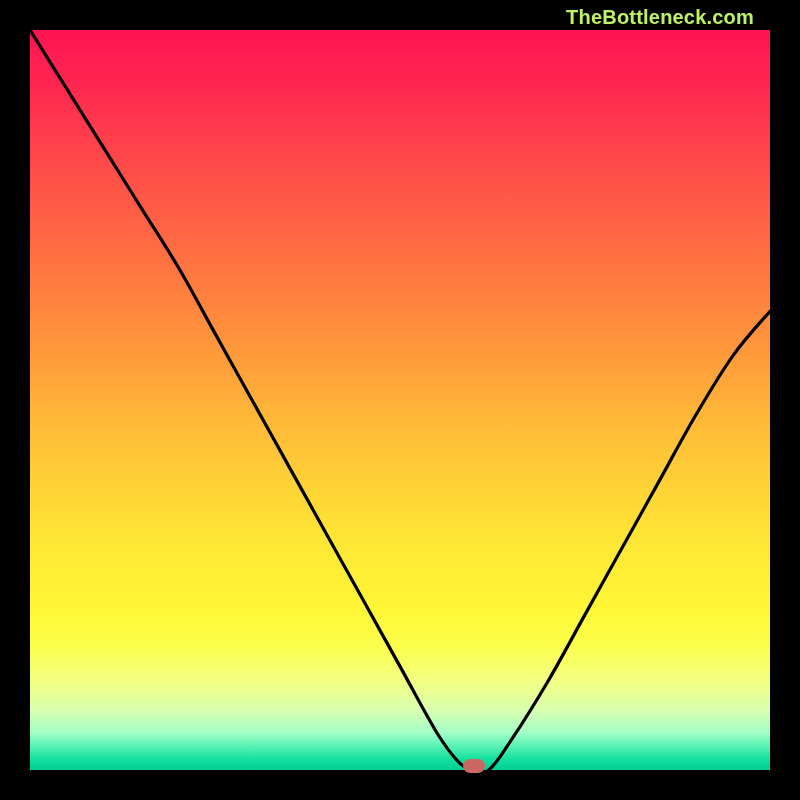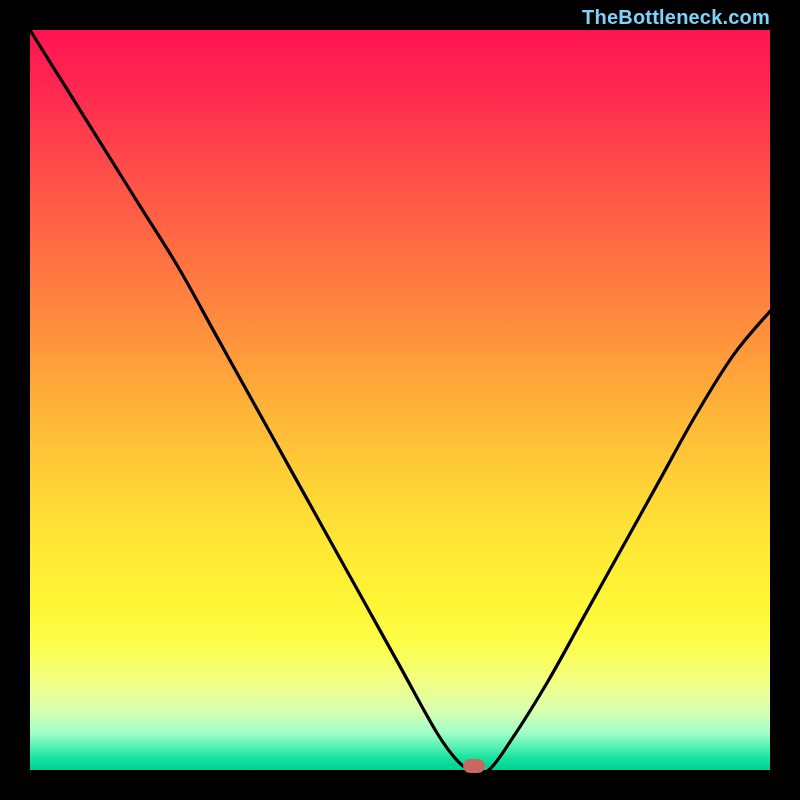--- a/index.html
+++ b/index.html
@@ -31,25 +31,25 @@
       #d8ffb0 92%,
       #a0ffc8 95%,
       #50f0b0 97%,
       #14e0a0 98.5%,
       #00d094 100%
     );
   }
   .watermark {
     position: absolute;
     top: 6px;
-    right: 30px;
+    right: 46px;
     font-family: Arial, Helvetica, sans-serif;
     font-size: 20px;
     font-weight: bold;
-    color: #7dd3fc;
+    color: #bef264;
     letter-spacing: 0.2px;
   }
   .curve-svg {
     position: absolute;
     left: 0;
     top: 0;
     width: 740px;
     height: 740px;
   }
   .marker {

